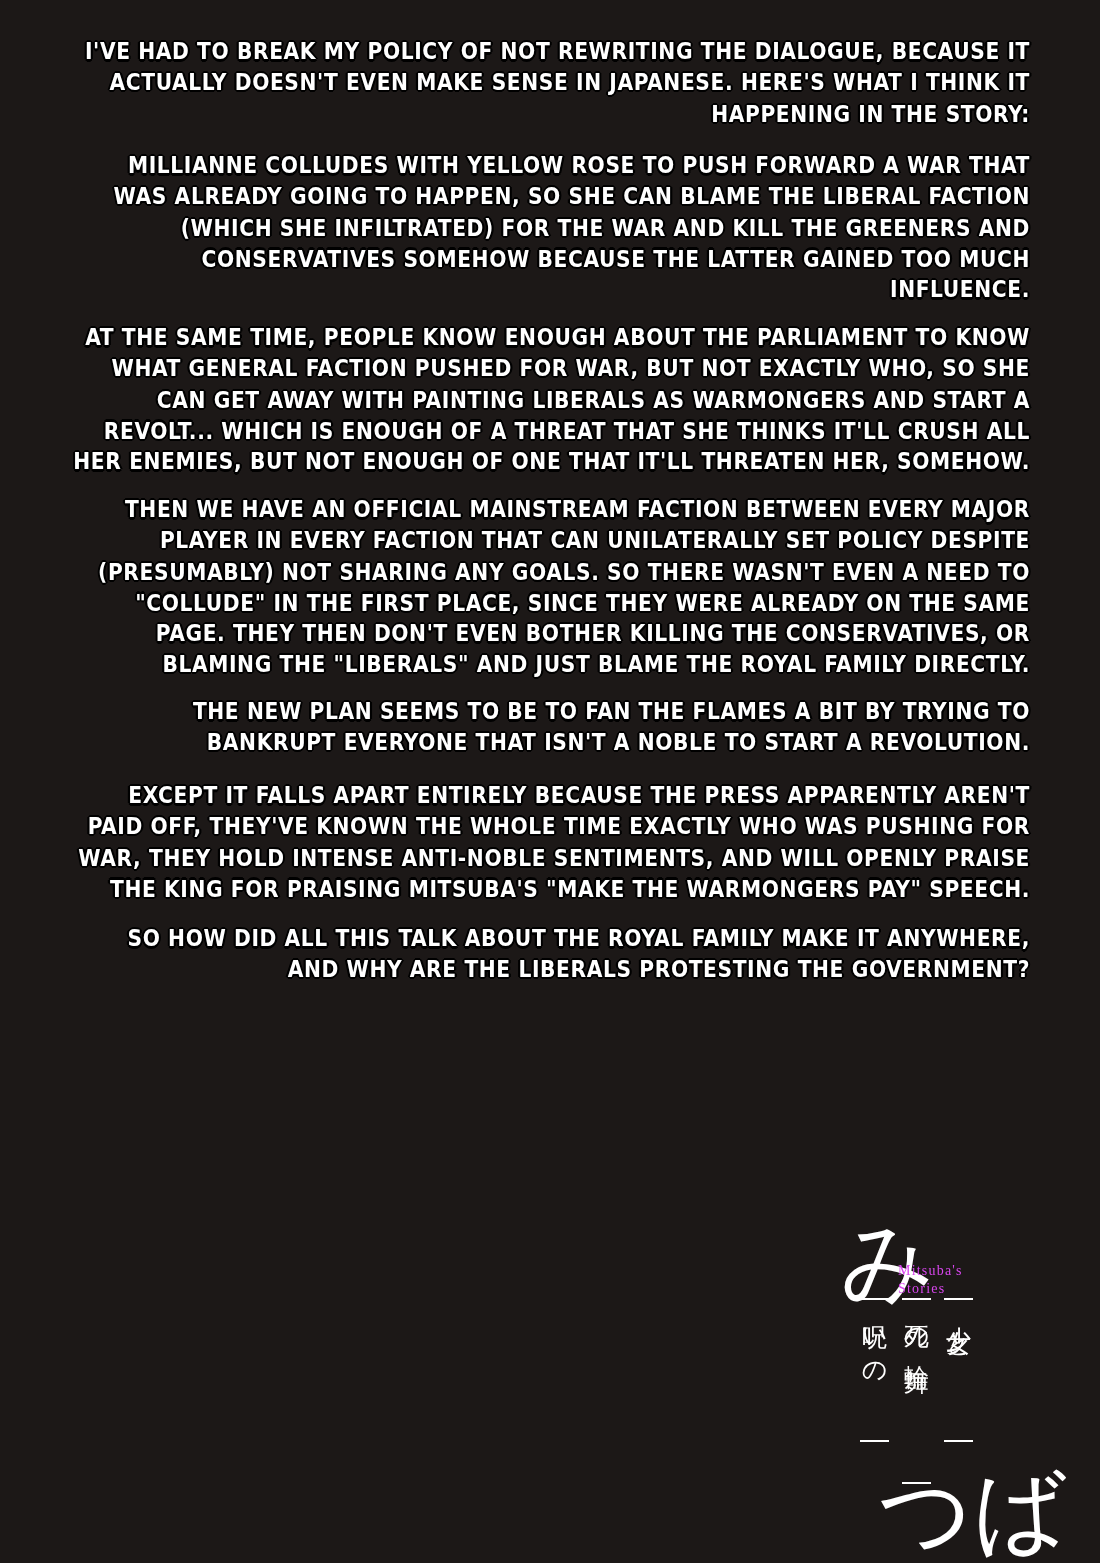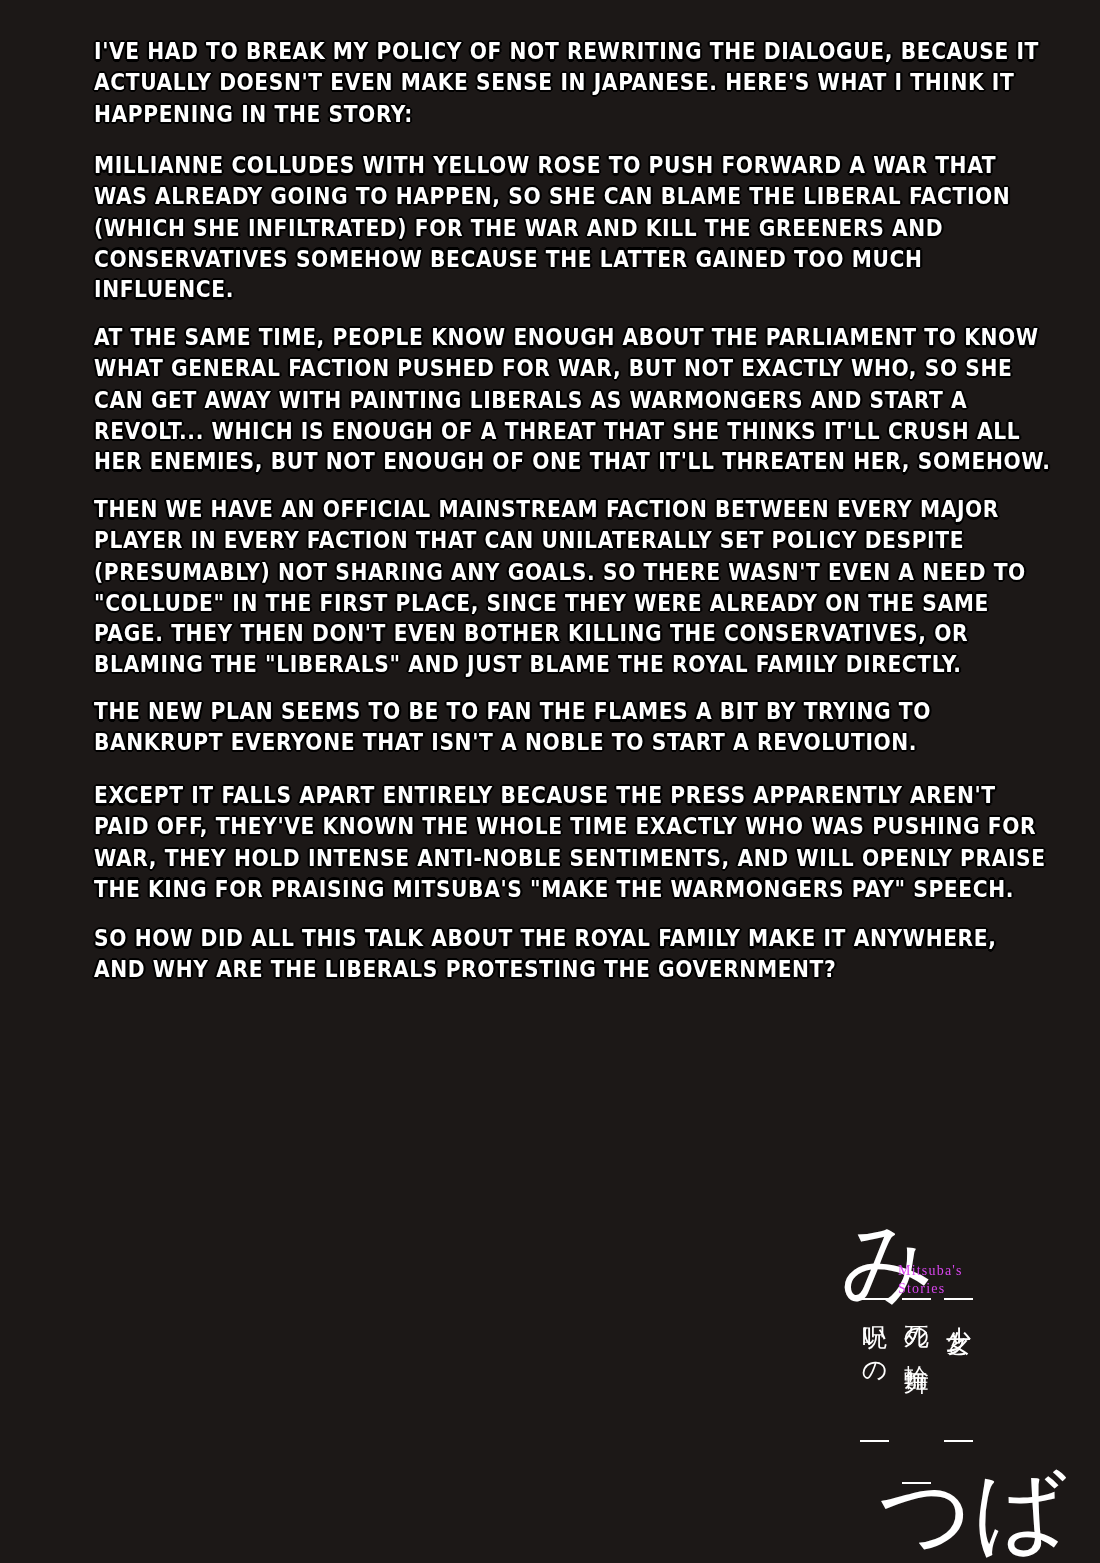--- a/index.html
+++ b/index.html
@@ -20,22 +20,21 @@
     inset: 0;
     background: #1c1817;
   }
 
   
   .note-block {
     position: absolute;
     top: 36px;
     left: 70px;
     width: 960px;
-    text-align: left;
-    margin-left: 24px;
+    text-align: right;
   }
 
   .note-para {
     color: #ffffff;
     font-family: "DejaVu Sans", sans-serif;
     font-weight: bold;
     font-size: 22.5px;
     line-height: 1.30;
     letter-spacing: 0.6px;
     margin: 0 0 26px 0;

